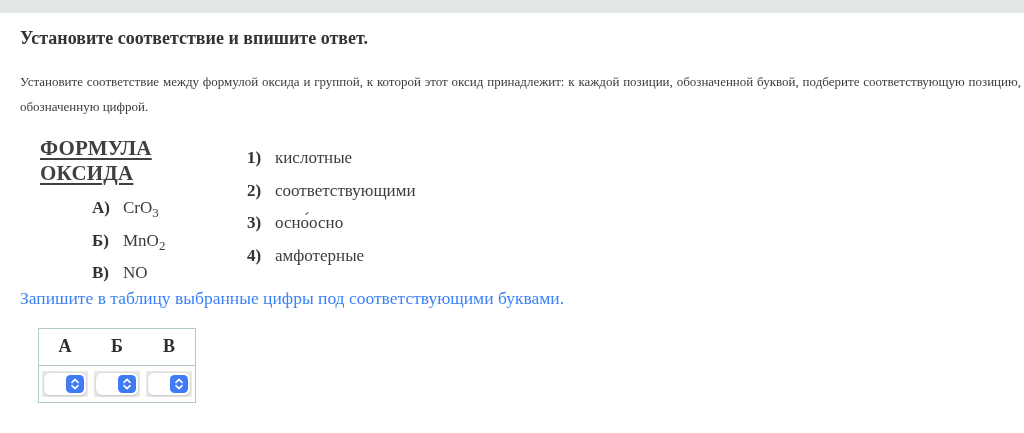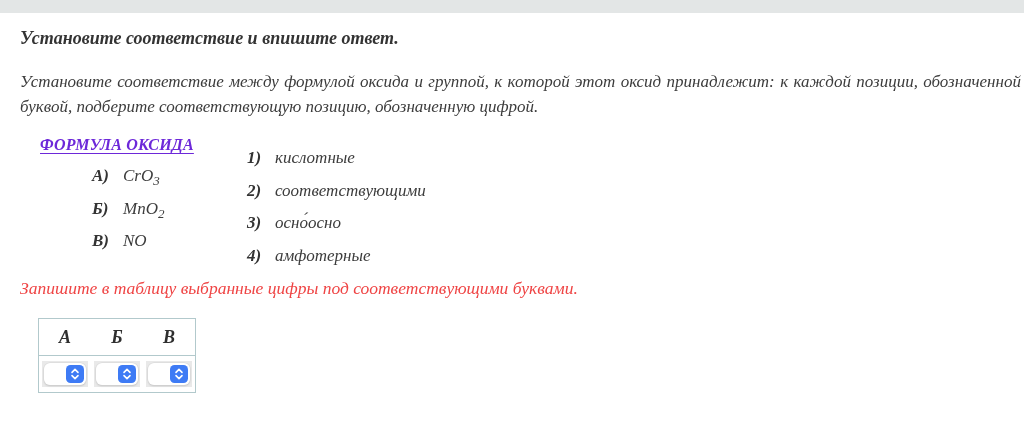--- a/index.html
+++ b/index.html
@@ -11,46 +11,45 @@
     font-family: "Liberation Serif", "DejaVu Serif", serif;
     color: #3c3c3c;
   }
   .top-bar {
     width: 100%;
     height: 13px;
     background: #e3e6e6;
   }
   .content {
     padding: 0 3px 0 20px;
-    font-style: italic;
   }
   .page-title {
     margin-top: 15px;
     font-size: 18px;
     font-weight: bold;
     color: #333333;
   }
   .task-text {
     margin-top: 20px;
-    font-size: 17px;
+    font-size: 13px;
     line-height: 25px;
     text-align: justify;
     color: #3c3c3c;
   }
   .match {
     margin-top: 17px;
     margin-left: 20px;
     display: flex;
   }
   .match-col-left { width: 207px; }
   .match-col-right { width: 400px; }
   .match-header {
-    font-size: 16px;
-    font-weight: bold;
-    color: #6d28d9;
+    font-size: 21px;
+    font-weight: bold;
+    color: #404040;
     text-decoration: underline;
     text-underline-offset: 3px;
     letter-spacing: 0.2px;
   }
   .match-row {
     margin-top: 12px;
     font-size: 17px;
     line-height: 20px;
     height: 20.5px;
     white-space: nowrap;
@@ -66,23 +65,23 @@
     display: inline-block;
     width: 28px;
     font-weight: bold;
     color: #333333;
   }
   .formula sub {
     font-size: 13px;
     line-height: 0;
   }
   .write-instruction {
-    margin-top: 12px;
+    margin-top: 4px;
     font-size: 17.5px;
-    color: #ef4444;
+    color: #3b82f6;
   }
   .answer-table {
     margin: 19px 0 0 18px;
     width: 158px;
     border: 1px solid #b2c9cc;
     border-collapse: collapse;
   }
   .answer-table .header-row {
     display: flex;
     height: 37px;

